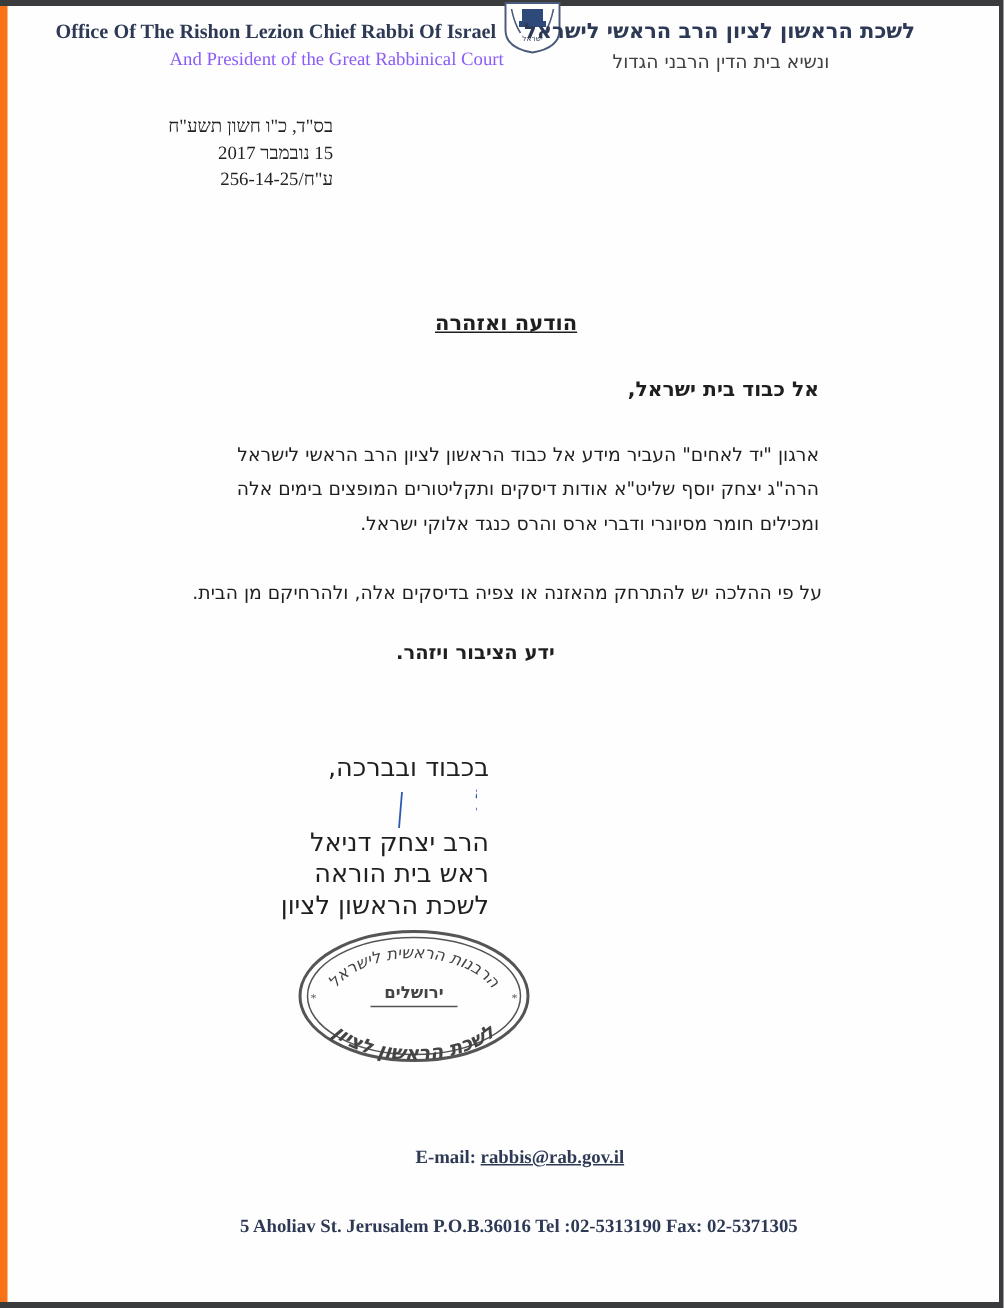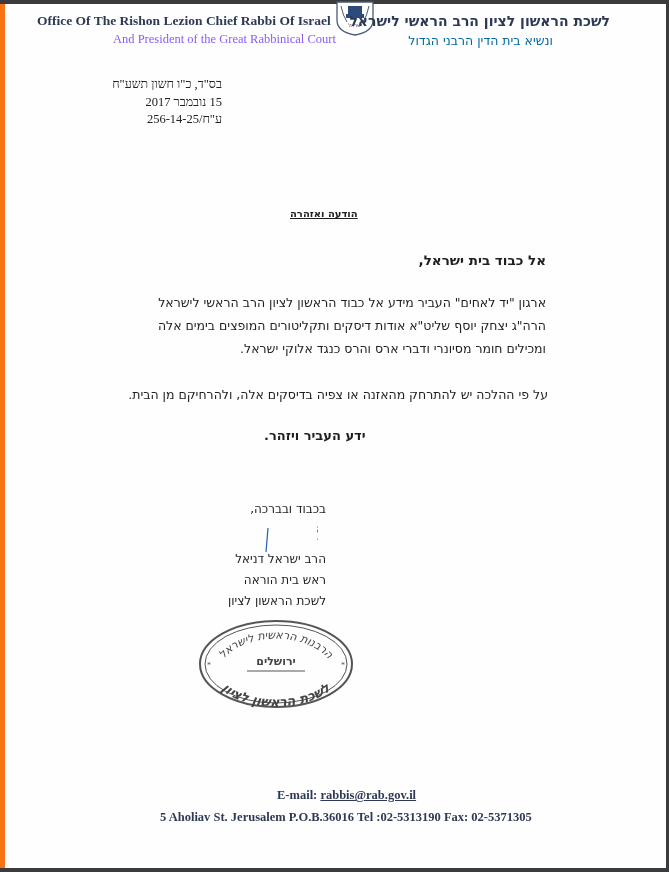--- a/index.html
+++ b/index.html
@@ -14,52 +14,52 @@
       width: 661px; height: 864px;
       background: #fefefe;
       border-left: 5px solid #f97316;
     }
     .abs { position: absolute; white-space: nowrap; }
 
     
     .hdr-en-1 { left: 32px; top: 9px; font-size: 13.5px; font-weight: bold; color: #2e3a55; }
     .hdr-en-2 { left: 61px; top: 28px; font-size: 12.5px; color: #8b5cf6; margin-left: 47px; }
     .hdr-he-1 { right: 56px; top: 9px; font-size: 14px; font-weight: bold; color: #2e3a55; direction: rtl; font-family: "DejaVu Sans", sans-serif; }
-    .hdr-he-2 { right: 113px; top: 29px; font-size: 12.5px; color: #0369a1; direction: rtl; font-family: "DejaVu Sans", sans-serif; }
+    .hdr-he-2 { right: 113px; top: 29px; font-size: 12.5px; color: #404040; direction: rtl; font-family: "DejaVu Sans", sans-serif; }
     .emblem { left: 328px; top: -4px; width: 44px; height: 36px; }
 
     
     .date-line { font-size: 12.5px; color: #222; direction: rtl; font-family: "Liberation Serif", serif; }
     .d1 { left: 135px; top: 73px; width: 82px; text-align: right; }
     .d2 { left: 135px; top: 91px; width: 82px; }
     .d3 { left: 135px; top: 108px; width: 82px; text-align: right; }
 
     .rtl { direction: rtl; font-family: "DejaVu Sans", sans-serif; color: #1f1f1f; }
-    .title { left: 285px; top: 204px; font-size: 10px; font-weight: bold; text-decoration: underline; }
+    .title { left: 285px; top: 204px; font-size: 14px; font-weight: bold; text-decoration: underline; }
     .greet { right: 120px; top: 248px; font-size: 13.5px; font-weight: bold; }
     .para { right: 120px; width: 420px; font-size: 12.5px; text-align: justify; text-align-last: right; }
     .p1 { top: 291px; }
     .p2 { top: 314px; }
     .p3 { top: 337px; }
     .p4 { right: 118px; top: 383px; font-size: 12.5px; }
     .closing { left: 259px; top: 424px; font-size: 13px; font-weight: bold; }
 
-    .sign-block { font-size: 12px; }
+    .sign-block { font-size: 17px; }
     .s1 { right: 340px; top: 498px; }
     .s3 { right: 340px; top: 548px; }
     .s4 { right: 340px; top: 569px; }
     .s5 { right: 340px; top: 590px; }
     .signature { left: 233px; top: 514px; width: 80px; height: 34px; }
     .stamp { left: 192px; top: 614px; width: 158px; height: 92px; }
 
     
     .foot { font-weight: bold; color: #2e3a55; }
     .f1 { right: 118px; top: 766px; font-size: 12px; direction: rtl; font-family: "DejaVu Sans", sans-serif; }
     .f2 { left: 155px; top: 781px; font-size: 12.5px; font-family: "Liberation Serif", serif; margin-top: 25px; }
-    .f3 { left: 272px; top: 784px; font-size: 12.5px; font-family: "Liberation Serif", serif; }
+    .f3 { left: 272px; top: 760px; font-size: 12.5px; font-family: "Liberation Serif", serif; }
     .email-link { color: #2e3a55; text-decoration: underline; }
   </style>
 </head>
 <body>
 
 <div class="page">
 
   <div class="abs hdr-en-1">Office Of The Rishon Lezion Chief Rabbi Of  Israel</div>
   <div class="abs hdr-en-2">And President of the Great Rabbinical Court</div>
 
@@ -80,30 +80,30 @@
   <div class="abs date-line d1">בס"ד, כ"ו חשון תשע"ח</div>
   <div class="abs date-line d2">15 נובמבר 2017</div>
   <div class="abs date-line d3">ע"ח/256-14-25</div>
 
   <div class="abs rtl title">הודעה ואזהרה</div>
   <div class="abs rtl greet">אל כבוד בית ישראל,</div>
   <div class="abs rtl para p1">ארגון "יד לאחים" העביר מידע אל כבוד הראשון לציון הרב הראשי לישראל</div>
   <div class="abs rtl para p2">הרה"ג יצחק יוסף שליט"א אודות דיסקים ותקליטורים המופצים בימים אלה</div>
   <div class="abs rtl para p3">ומכילים חומר מסיונרי ודברי ארס והרס כנגד אלוקי ישראל.</div>
   <div class="abs rtl p4">על פי ההלכה יש להתרחק מהאזנה או צפיה בדיסקים אלה, ולהרחיקם מן הבית.</div>
-  <div class="abs rtl closing">ידע העביר ויזהר.</div>
+  <div class="abs rtl closing">ידע הציבור ויזהר.</div>
 
   <div class="abs rtl sign-block s1">בכבוד ובברכה,</div>
   <div class="abs signature">
     <svg width="80" height="34" viewBox="0 0 80 34">
       <text x="78" y="22" font-size="17" font-style="italic" text-anchor="end" fill="#2a5bb0" font-family="DejaVu Serif, serif" direction="rtl">יצחק דניאל</text>
       <path d="M30 10 L28 34" stroke="#2a5bb0" stroke-width="1.2"></path>
     </svg>
   </div>
-  <div class="abs rtl sign-block s3">הרב ישראל דניאל</div>
+  <div class="abs rtl sign-block s3">הרב יצחק דניאל</div>
   <div class="abs rtl sign-block s4">ראש בית הוראה</div>
   <div class="abs rtl sign-block s5">לשכת הראשון לציון</div>
 
   <div class="abs stamp">
     <svg width="158" height="92" viewBox="0 0 158 92">
       <defs>
         <path id="arcTop" d="M22 50 A58 36 0 0 1 136 50"></path>
         <path id="arcBot" d="M14 52 A64 36 0 0 0 144 52"></path>
       </defs>
       <ellipse cx="79" cy="46" rx="76" ry="43" fill="none" stroke="#555" stroke-width="2"></ellipse>

